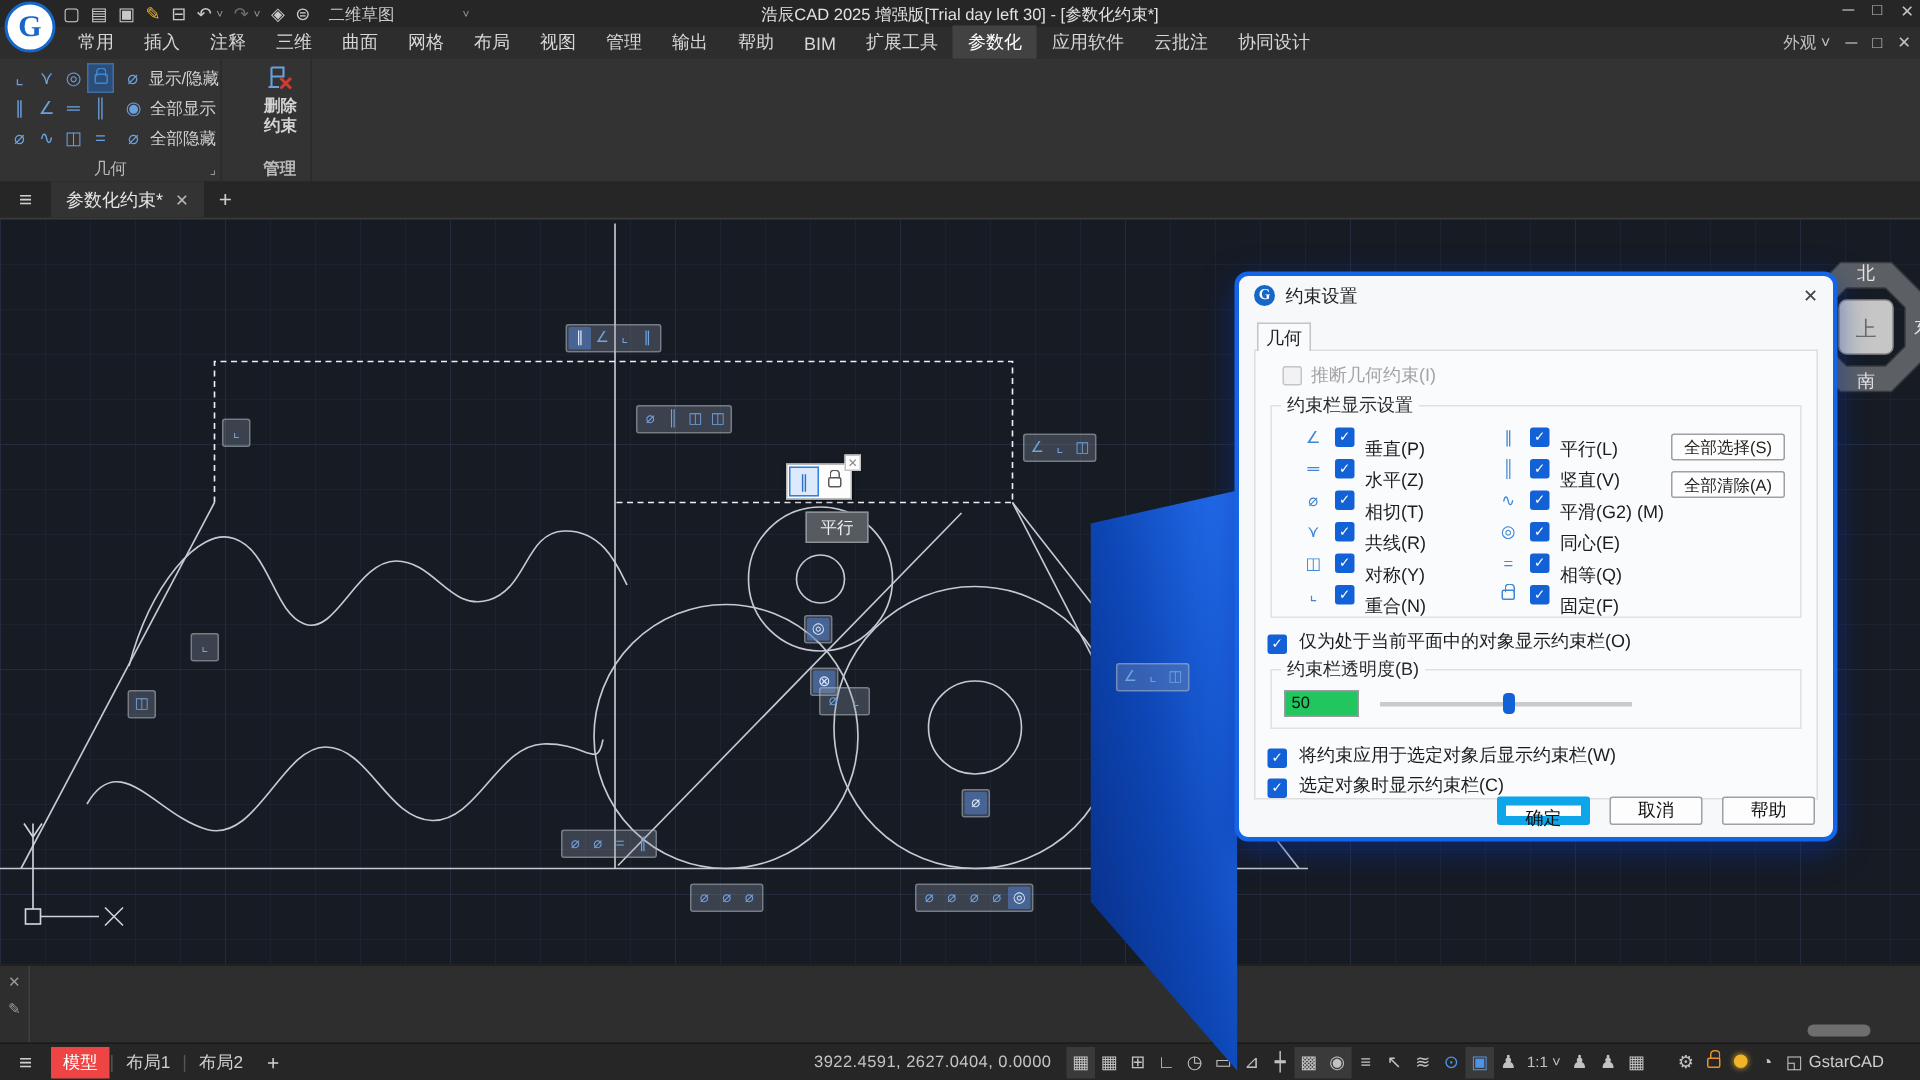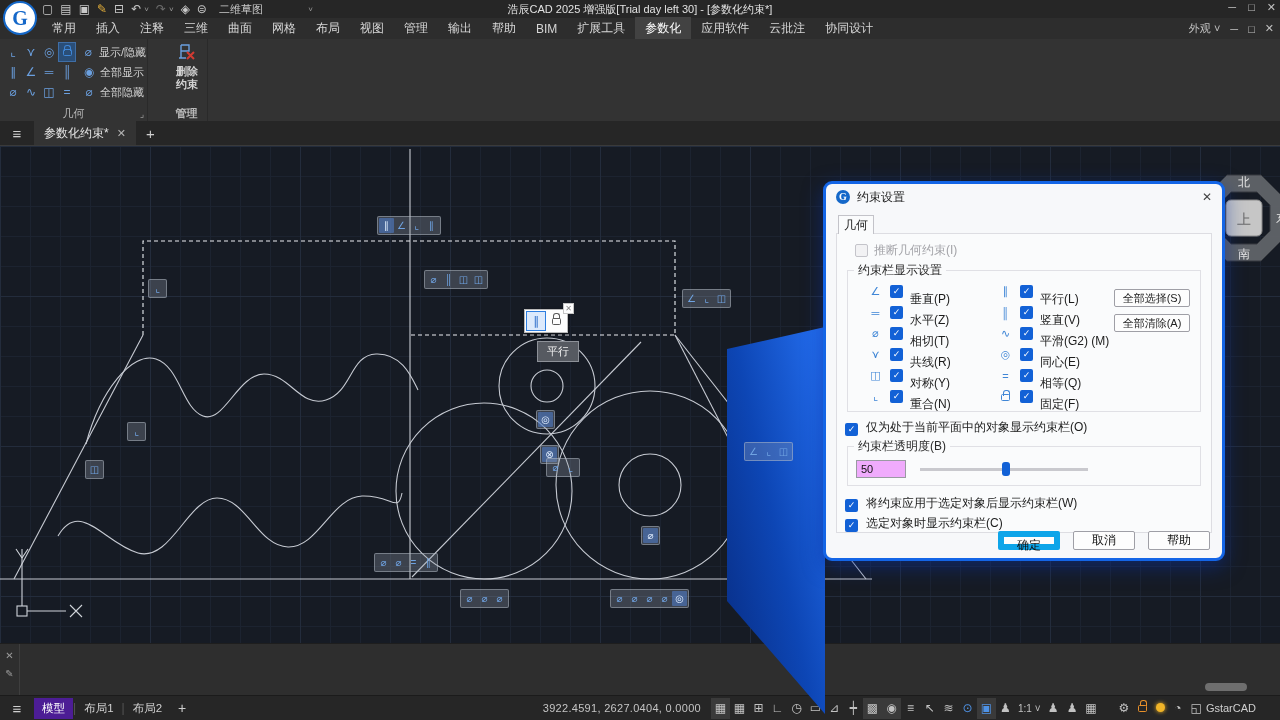--- a/index.html
+++ b/index.html
@@ -110,21 +110,21 @@
   .clab{font-size:12px;color:#1c1c1c;white-space:nowrap;margin-top:16px;}
   .dbtn{position:absolute;right:10px;width:76px;height:18px;background:#fdfdfd;
         border:1px solid #9f9fa6;border-radius:2px;font-size:11px;color:#222;
         font-family:inherit;cursor:default;}
   #btn-select-all{top:10px;}
   #btn-clear-all{top:35px;}
   .drow2{display:flex;align-items:flex-end;gap:8px;height:24px;}
   .drow2 .lb{font-size:12px;}
   .fs2-inner{display:flex;align-items:center;gap:14px;height:24px;padding:0 2px;}
   .tval{width:50px;height:18px;border:1px solid #9a9aa2;font-size:11px;padding-left:4px;
-        font-family:inherit;background:#f0abfc;color:#111;}
+        font-family:inherit;background:#22c55e;color:#111;}
   .slider{position:relative;width:168px;height:14px;}
   .slider .track{position:absolute;left:0;right:0;top:6px;height:3px;background:#c9c9ce;}
   .slider .thumb{position:absolute;left:49%;top:0;width:8px;height:14px;background:#1261d6;
                  border-radius:3px;}
   .dbtns{position:absolute;right:12px;bottom:8px;display:flex;gap:13px;}
   .dbtns button{width:62px;height:19px;background:#fdfdfd;border:1px solid #9f9fa6;
                 border-radius:2px;font-size:12px;color:#111;font-family:inherit;cursor:default;}
   .dbtns button.def{border:6px solid #0ea5e9;font-family:Liberation Mono, monospace;}
   
   .lock{display:inline-block;width:9px;height:7px;border:1.2px solid currentColor;
@@ -141,21 +141,21 @@
             display:flex;flex-direction:column;align-items:center;padding-top:6px;gap:7px;
             color:#9a9a9a;font-size:10px;}
   .cmdlines{position:absolute;left:27px;top:4px;font-family:"DejaVu Sans Mono","Liberation Mono",monospace;
             font-size:11.5px;color:#d6d6d6;line-height:16px;}
   .cmdscroll{position:absolute;right:33px;bottom:4px;width:42px;height:8px;background:#6e6e6e;
              border-radius:4px;}
   
   .statusbar{position:absolute;left:0;top:695px;width:1280px;height:25px;background:#262626;
              border-top:1px solid #1b1b1b;display:flex;align-items:center;}
   .sb-tab{padding:3px 8px;font-size:11.5px;color:#d0d0d0;cursor:default;}
-  .sb-tab.on{background:#4c1d95;color:#fff;}
+  .sb-tab.on{background:#ef4444;color:#fff;}
   .sb-sep{color:#555;}
   .sb-plus{color:#cfcfcf;font-size:14px;margin-left:8px;cursor:default;}
   .coords{margin-left:auto;font-size:11px;color:#c4c4c4;letter-spacing:.3px;}
   .sicons{display:flex;align-items:center;margin-left:10px;}
   .sic{width:19px;height:21px;text-align:center;line-height:21px;font-size:12px;color:#c2c2c2;
        cursor:default;}
   .sic.on{background:#3a3a3a;}
   .sic.accent{color:#4f93e6;}
   .sic.txt{width:auto;padding:0 3px;font-size:10px;}
   .rcluster{display:flex;align-items:center;gap:9px;margin-left:18px;}

